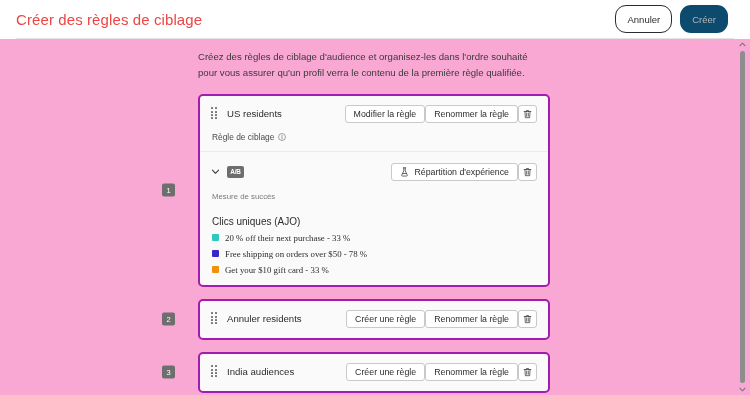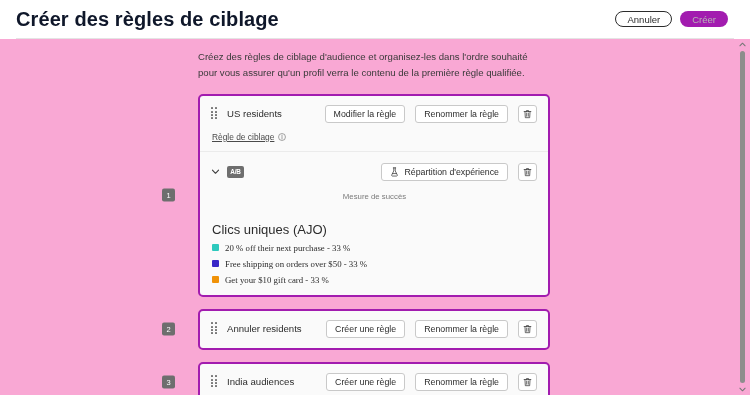--- a/index.html
+++ b/index.html
@@ -15,51 +15,51 @@
   
   .app-header {
     position: relative;
     height: 38px;
     display: flex;
     align-items: center;
     padding: 0 14px 0 16px;
     background: #ffffff;
   }
   .app-title {
-    font-size: 20px;
-    font-weight: 700;
-    color: #0f172a;
+    font-size: 15px;
+    font-weight: 400;
+    color: #ef4444;
     letter-spacing: .1px;
   }
   .header-actions {
     margin-left: auto;
     display: flex;
     align-items: center;
     gap: 8px;
     padding-right: 8px;
   }
   .btn-pill {
-    height: 16px;
+    height: 28px;
     min-width: 46px;
     padding: 0 11px;
     border-radius: 11px;
     border: 1px solid #2c2c2c;
     background: #ffffff;
     font-size: 9.5px;
     font-family: "Liberation Sans", sans-serif;
     color: #2c2c2c;
     display: inline-flex;
     align-items: center;
     justify-content: center;
     cursor: pointer;
     white-space: nowrap;
   }
   .btn-pill.disabled {
     border-color: transparent;
-    background: #a21caf;
+    background: #0c4a6e;
     color: #b6b6b6;
     cursor: default;
   }
   .header-rule {
     height: 1px;
     background: #e4e4e4;
     margin: 0 16px;
   }
 
   
@@ -130,21 +130,21 @@
   .rule-name {
     font-size: 9.6px;
     color: #2c2c2c;
     flex: 1 1 auto;
     white-space: nowrap;
     overflow: hidden;
   }
   .row-actions {
     display: flex;
     align-items: center;
-    gap: 10px;
+    gap: 0;
     margin-left: auto;
   }
   .btn-outline {
     height: 18px;
     padding: 0 8px;
     border: 1px solid #c9c9c9;
     border-radius: 3px;
     background: #ffffff;
     font-size: 8.8px;
     font-family: "Liberation Sans", sans-serif;
@@ -170,21 +170,20 @@
   }
   .btn-icon svg, .btn-outline svg { display: block; }
 
   .sub-label {
     font-size: 8.4px;
     color: #4a4a4a;
     margin: 9px 0 0 1px;
     display: flex;
     align-items: center;
     gap: 4px;
-    text-decoration: underline;
   }
   .divider {
     height: 1px;
     background: #ebebeb;
     margin: 9px -11px 0 -11px;
   }
 
   
   .exp-panel { padding-top: 11px; }
   .exp-head {
@@ -215,26 +214,25 @@
     font-weight: 700;
     color: #2c2c2c;
     white-space: nowrap;
   }
 
   .meta-label {
     font-size: 7.8px;
     color: #7a7a7a;
     margin-top: 11px;
     margin-left: 1px;
-    text-align: center;
   }
   .meta-value {
-    font-size: 13px;
-    color: #2c2c2c;
-    margin-top: 21px;
+    font-size: 10px;
+    color: #2c2c2c;
+    margin-top: 15px;
     margin-left: 1px;
   }
   .dist-list { margin-top: 5px; }
   .dist-item {
     display: flex;
     align-items: center;
     gap: 6px;
     margin-top: 6px;
     margin-left: 1px;
     font-size: 8.8px;
@@ -361,21 +359,21 @@
           <div class="meta-label">Mesure de succès</div>
           <div class="meta-value">Clics uniques (AJO)</div>
 
           <div class="dist-list">
             <div class="dist-item">
               <span class="swatch" style="background: rgb(45, 201, 189);"></span>
               <span>20 % off their next purchase - 33 %</span>
             </div>
             <div class="dist-item">
               <span class="swatch" style="background: rgb(56, 38, 199);"></span>
-              <span>Free shipping on orders over $50 - 33 %</span>
+              <span>Free shipping on orders over $50 - 78 %</span>
             </div>
             <div class="dist-item">
               <span class="swatch" style="background: rgb(240, 146, 8);"></span>
               <span>Get your $10 gift card - 33 %</span>
             </div>
           </div>
         </div>
 
       </div>
     </div>

